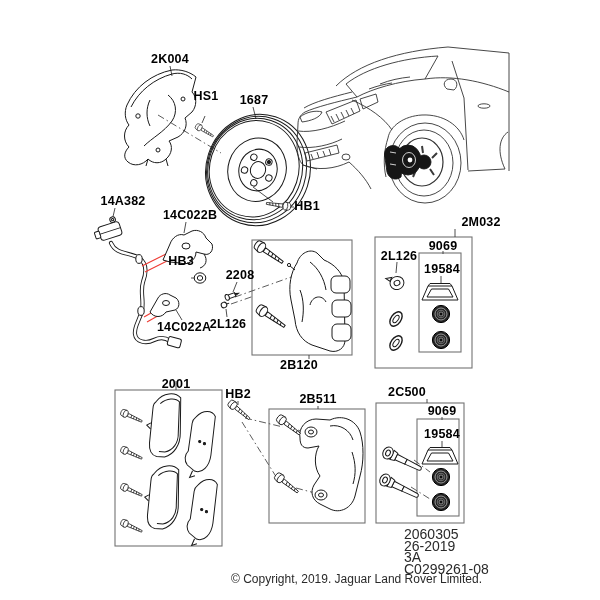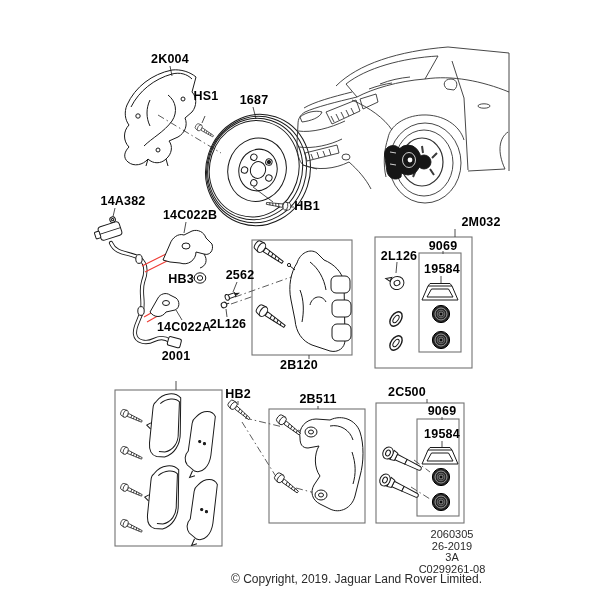--- a/index.html
+++ b/index.html
@@ -1,22 +1,22 @@
 <!DOCTYPE html>
 <html><head>
 <meta charset="utf-8">
 <style>
   html,body{margin:0;padding:0;background:#fff;}
   .stage{position:relative;width:600px;height:600px;background:#fff;overflow:hidden;
          font-family:"Liberation Sans",sans-serif;}
   .stage svg{position:absolute;left:0;top:0;}
   .plabel{position:absolute;transform:translateX(-50%);font-weight:bold;font-size:12.5px;
           color:#000000;letter-spacing:.2px;white-space:nowrap;cursor:pointer;line-height:14px;}
-  .plate{position:absolute;left:404px;top:529px;width:96px;text-align:center;
-         font-size:11px;color:#2a2a2a;line-height:11.5px;}
+  .plate{position:absolute;left:404px;top:529px;width:96px;text-align:left;
+         font-size:14px;color:#2a2a2a;line-height:11.5px;}
   .copyright{position:absolute;left:231px;top:572px;font-size:12px;color:#2a2a2a;white-space:nowrap;}
 </style>
 </head>
 <body>
 
 <div class="stage">
 
 <svg width="600" height="600" viewBox="0 0 600 600">
   <defs>
     <g id="bolt" stroke="#1a1a1a" stroke-width="1" fill="#fff">
@@ -296,30 +296,30 @@
   <use href="#bolt" transform="translate(200,128) rotate(32) scale(0.62)"></use>
   <use href="#bolt" transform="translate(285,206) rotate(188) scale(0.75)"></use>
 </svg>
 
 <div class="plabel" style="left:170px;top:52px">2K004</div>
 <div class="plabel" style="left:206px;top:89px">HS1</div>
 <div class="plabel" style="left:254px;top:93px">1687</div>
 <div class="plabel" style="left:307px;top:199px">HB1</div>
 <div class="plabel" style="left:123px;top:194px">14A382</div>
 <div class="plabel" style="left:190px;top:208px">14C022B</div>
-<div class="plabel" style="left:181px;top:272px">HB3</div>
-<div class="plabel" style="left:240px;top:268px">2562</div>
+<div class="plabel" style="left:181px;top:254px">HB3</div>
+<div class="plabel" style="left:240px;top:268px">2208</div>
 <div class="plabel" style="left:228px;top:317px">2L126</div>
 <div class="plabel" style="left:184px;top:320px">14C022A</div>
 <div class="plabel" style="left:299px;top:358px">2B120</div>
 <div class="plabel" style="left:481px;top:215px">2M032</div>
 <div class="plabel" style="left:443px;top:239px">9069</div>
 <div class="plabel" style="left:399px;top:249px">2L126</div>
 <div class="plabel" style="left:442px;top:262px">19584</div>
-<div class="plabel" style="left:176px;top:349px">2001</div>
+<div class="plabel" style="left:176px;top:377px">2001</div>
 <div class="plabel" style="left:238px;top:387px">HB2</div>
 <div class="plabel" style="left:318px;top:392px">2B511</div>
 <div class="plabel" style="left:407px;top:385px">2C500</div>
 <div class="plabel" style="left:442px;top:404px">9069</div>
 <div class="plabel" style="left:442px;top:427px">19584</div>
 
 <div class="plate">
   <div>2060305</div>
   <div>26-2019</div>
   <div>3A</div>

